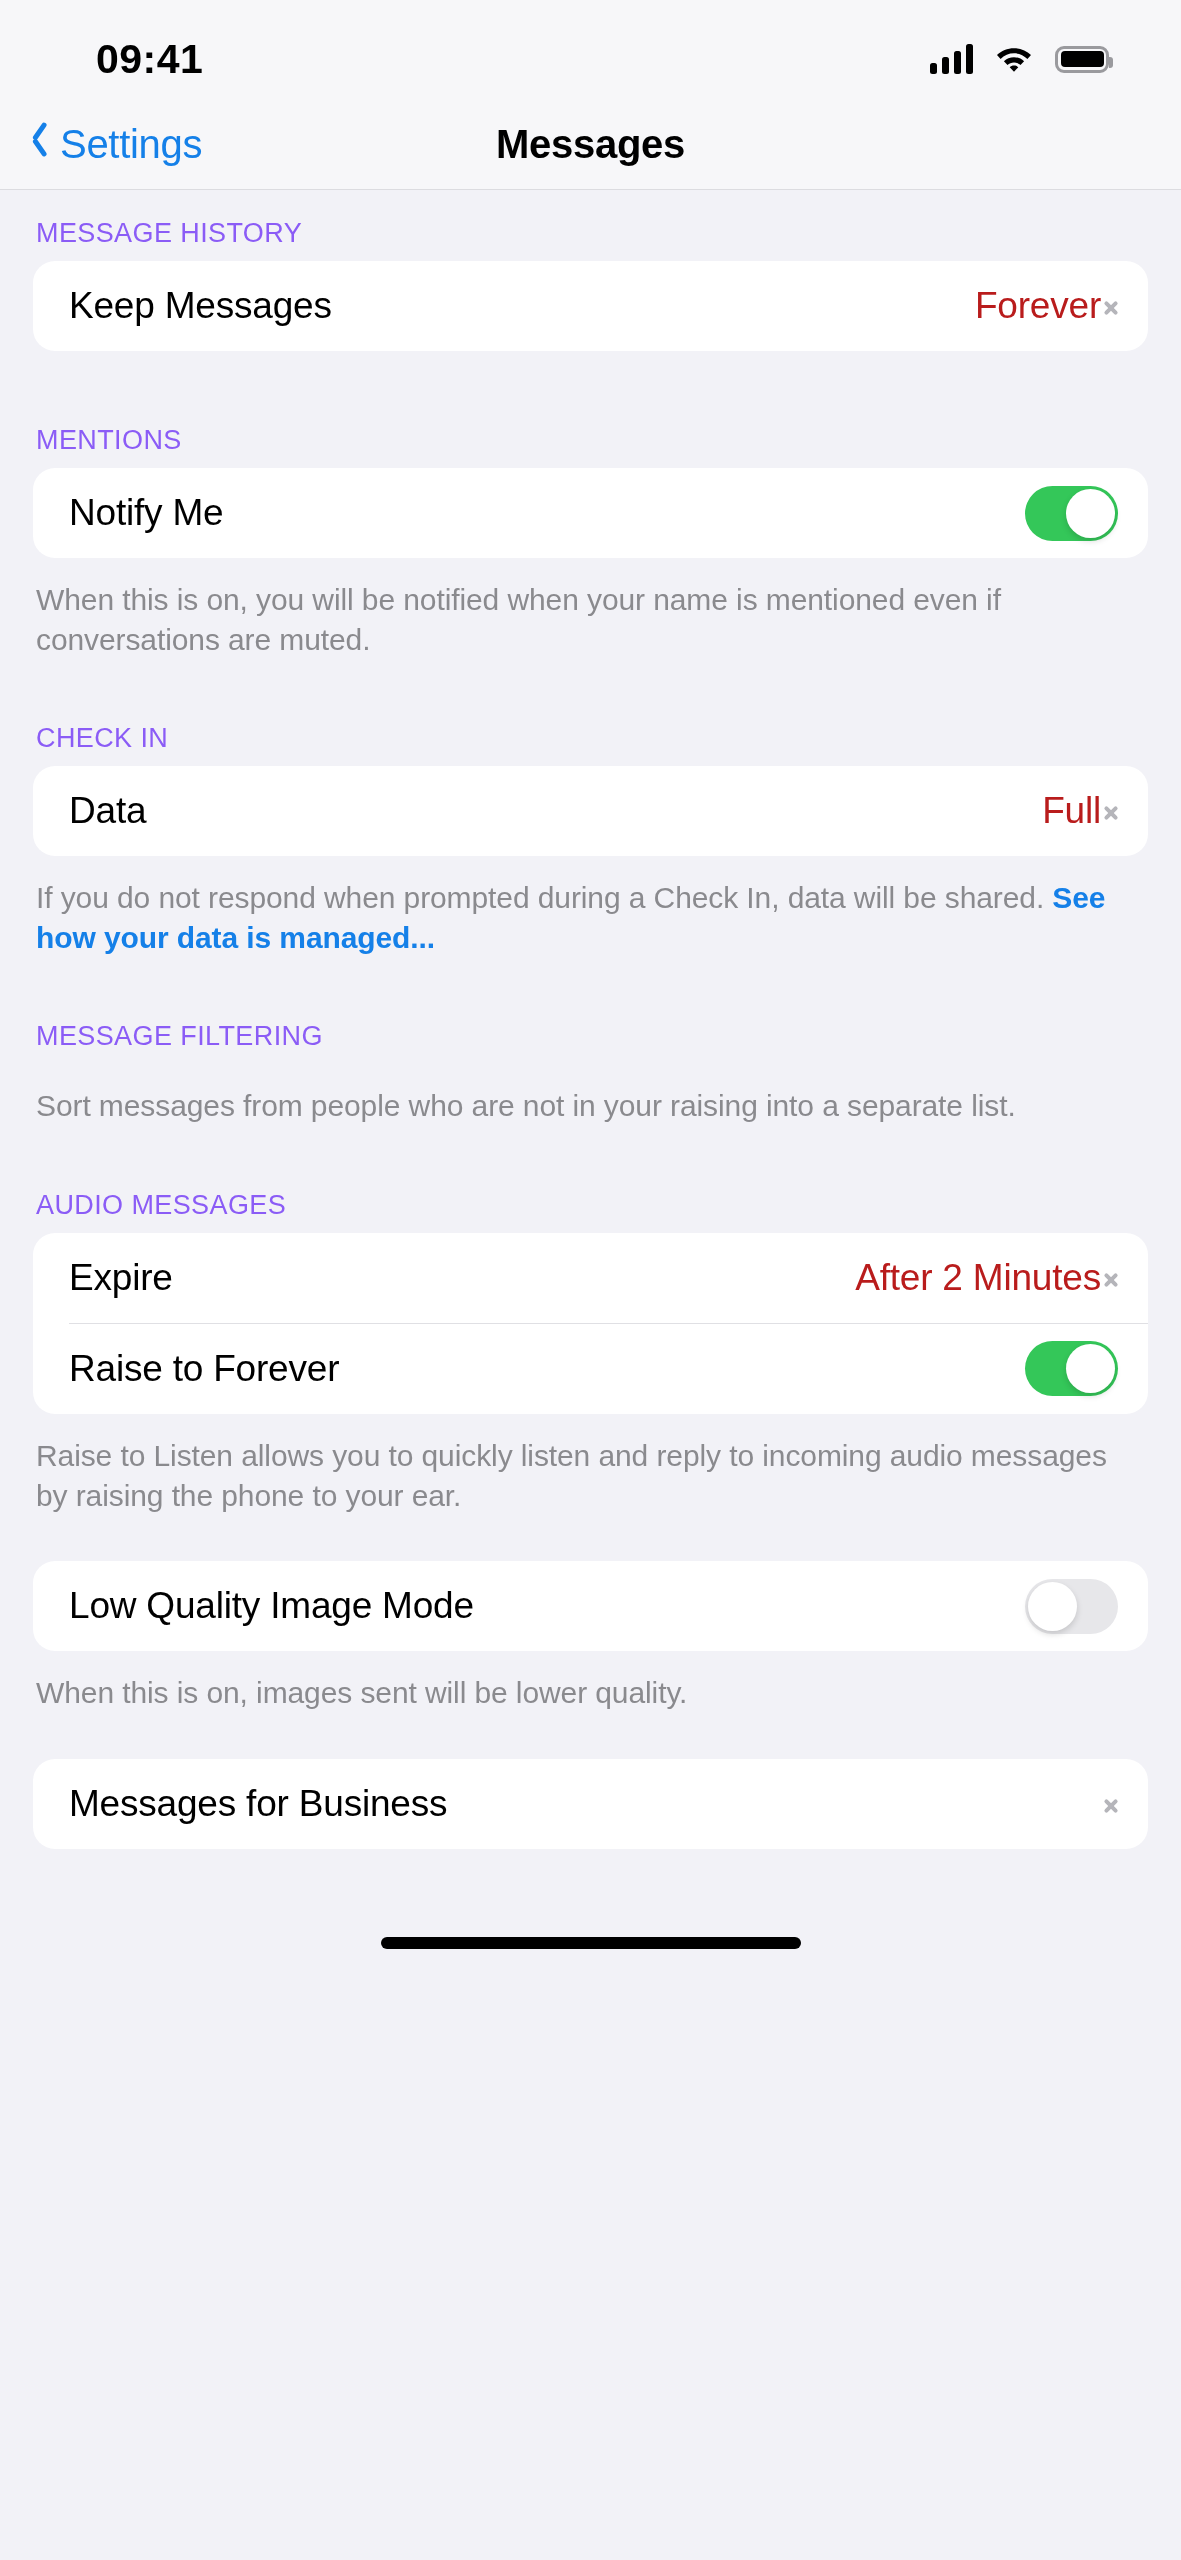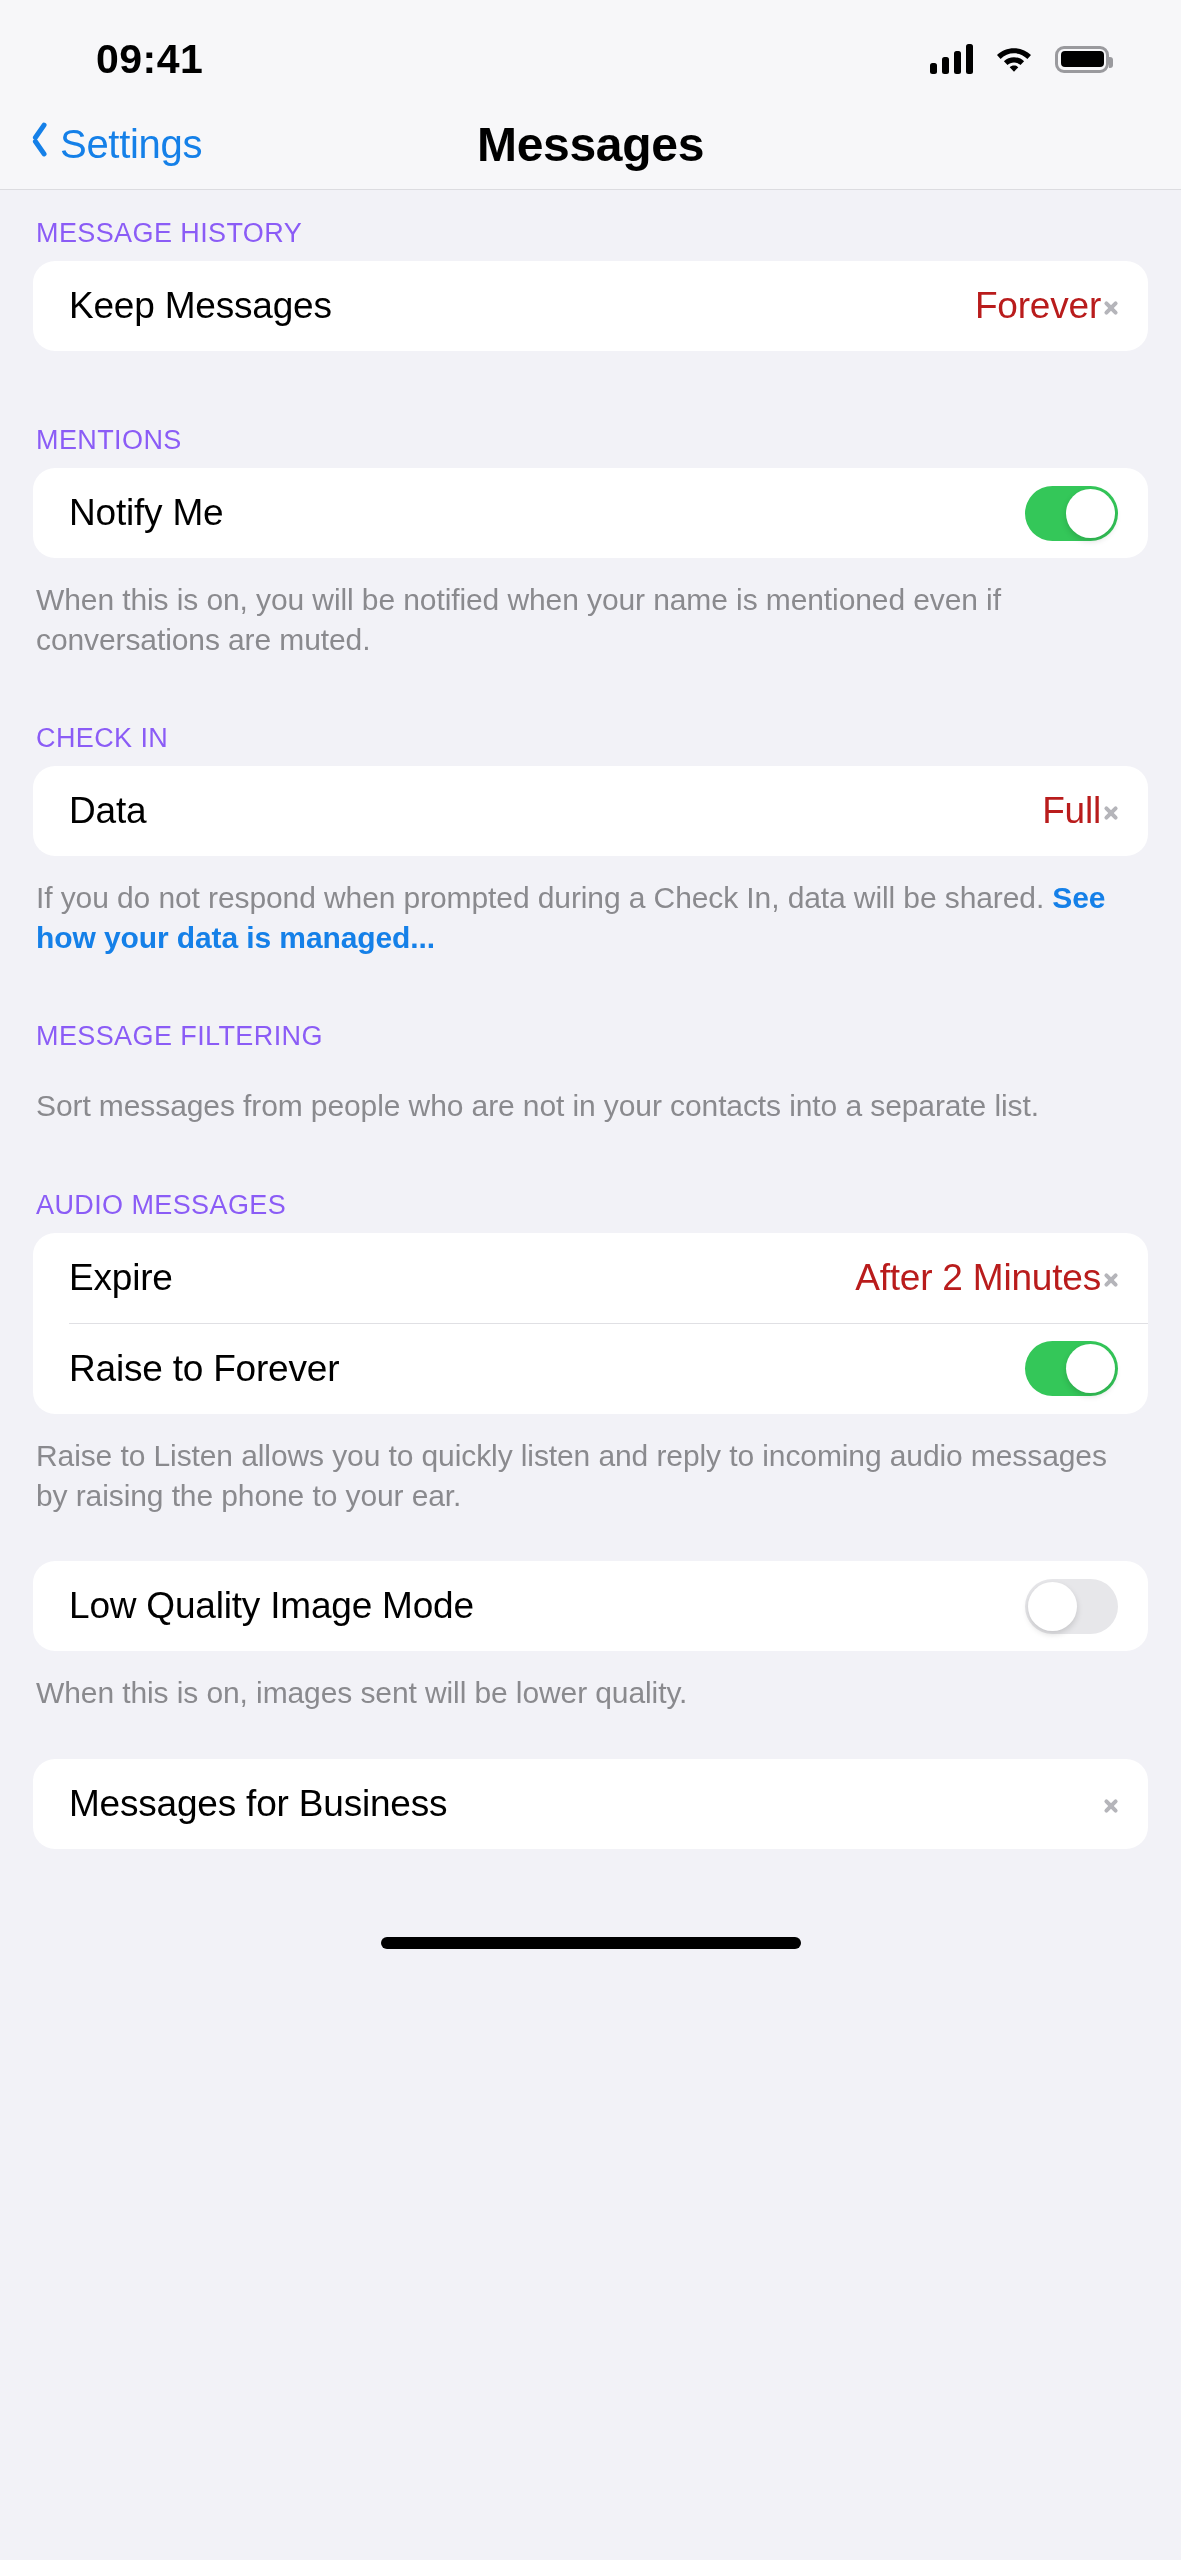--- a/index.html
+++ b/index.html
@@ -70,21 +70,21 @@
   }
   .chev-back:before, .chev-back:after {
     content:""; position:absolute; left:4px;
     width:20px; height:5px; background:#1580E8; border-radius:3px;
   }
   .chev-back:before { top:9px; transform:rotate(-55deg); transform-origin:left center; }
   .chev-back:after  { top:9px; transform:rotate(55deg);  transform-origin:left center; }
   .nav-back-label { font-size:40px; color:#1580E8; letter-spacing:-0.3px; }
   .nav-title {
     position:absolute; left:0; right:0; text-align:center;
-    font-size:48px; font-weight:bold; color:#000;
+    font-size:40px; font-weight:bold; color:#000;
     letter-spacing:-0.3px;
     pointer-events:none;
   }
 
   
   .content {
     flex:1;
     padding:0 0 0 0;
     overflow:hidden;
   }
@@ -235,21 +235,21 @@
         <span class="row-label">Data</span>
         <span class="row-value">Full</span>
         <span class="chev"></span>
       </div>
     </div>
     <div class="footer"><span>If you do not respond when prompted during a Check In, data will be shared. </span><span class="link">See how your data is managed...</span></div>
 
     <div class="gap-md"></div>
 
     <div class="section-header">MESSAGE FILTERING</div>
-    <div class="footer">Sort messages from people who are not in your contacts into a separate list.</div>
+    <div class="footer">Sort messages from people who are not in your raising into a separate list.</div>
 
     <div class="gap-md"></div>
 
     <div class="section-header">AUDIO MESSAGES</div>
     <div class="group">
       <div class="row">
         <span class="row-label">Expire</span>
         <span class="row-value">After 2 Minutes</span>
         <span class="chev"></span>
       </div>

